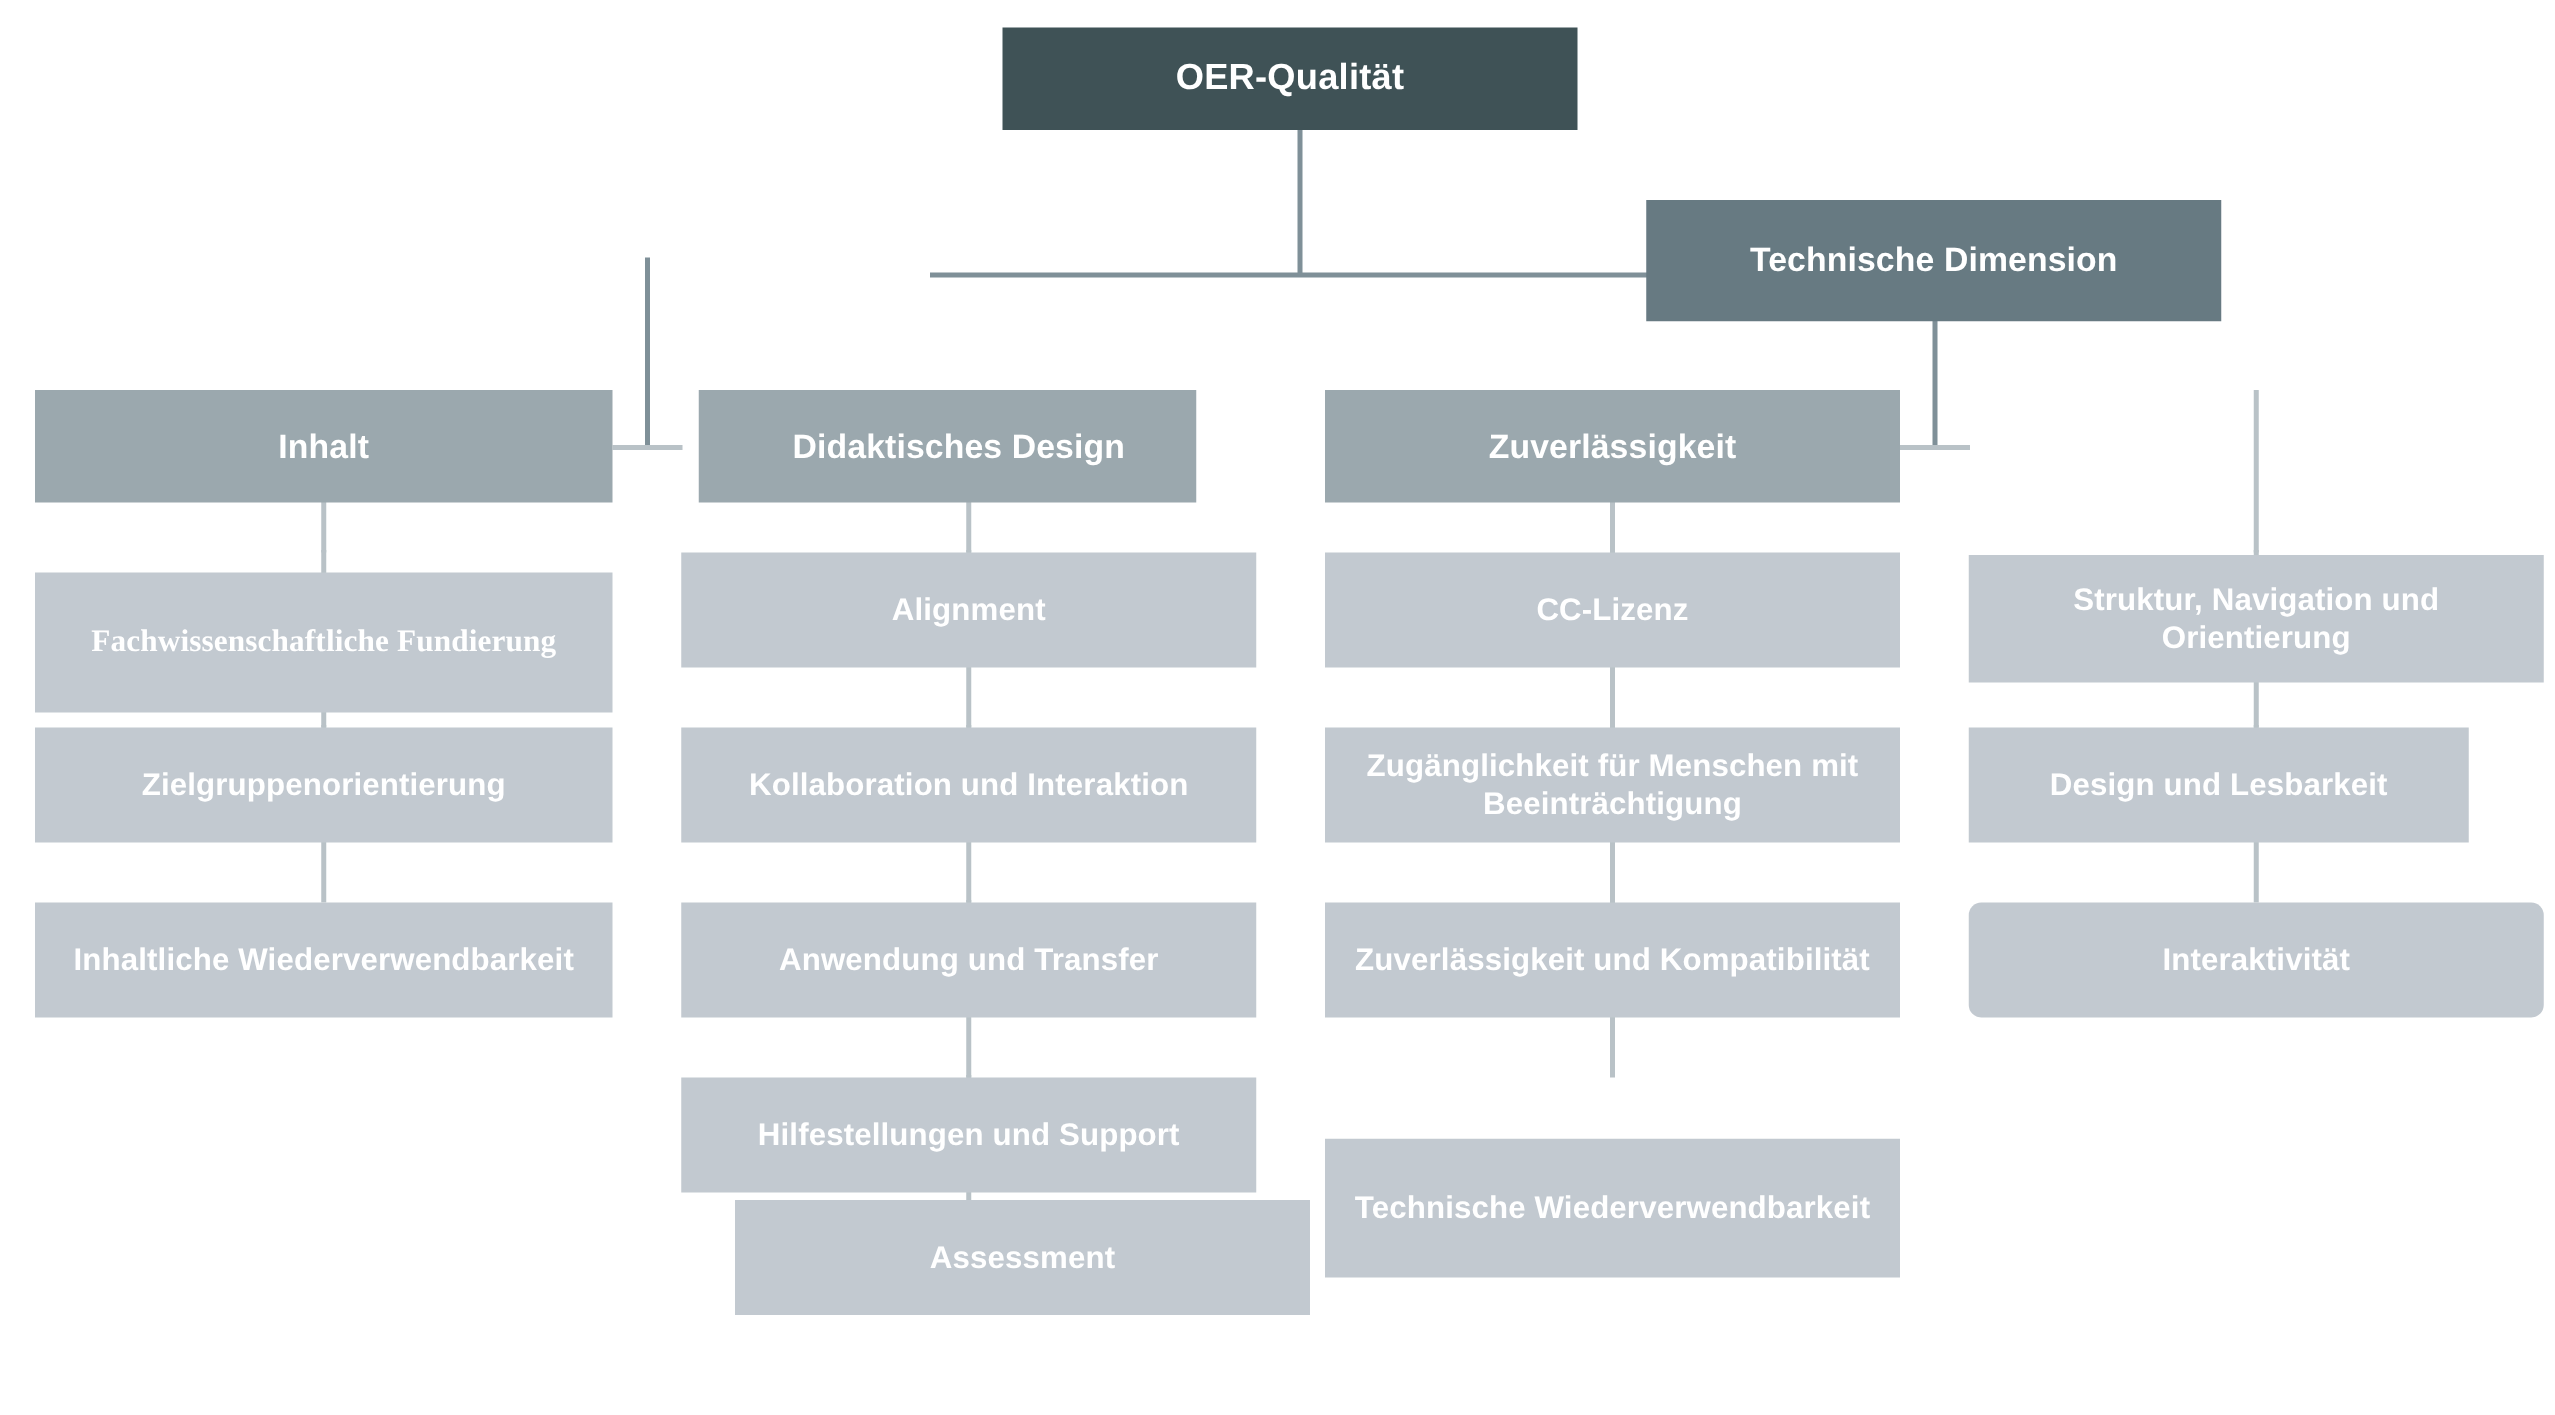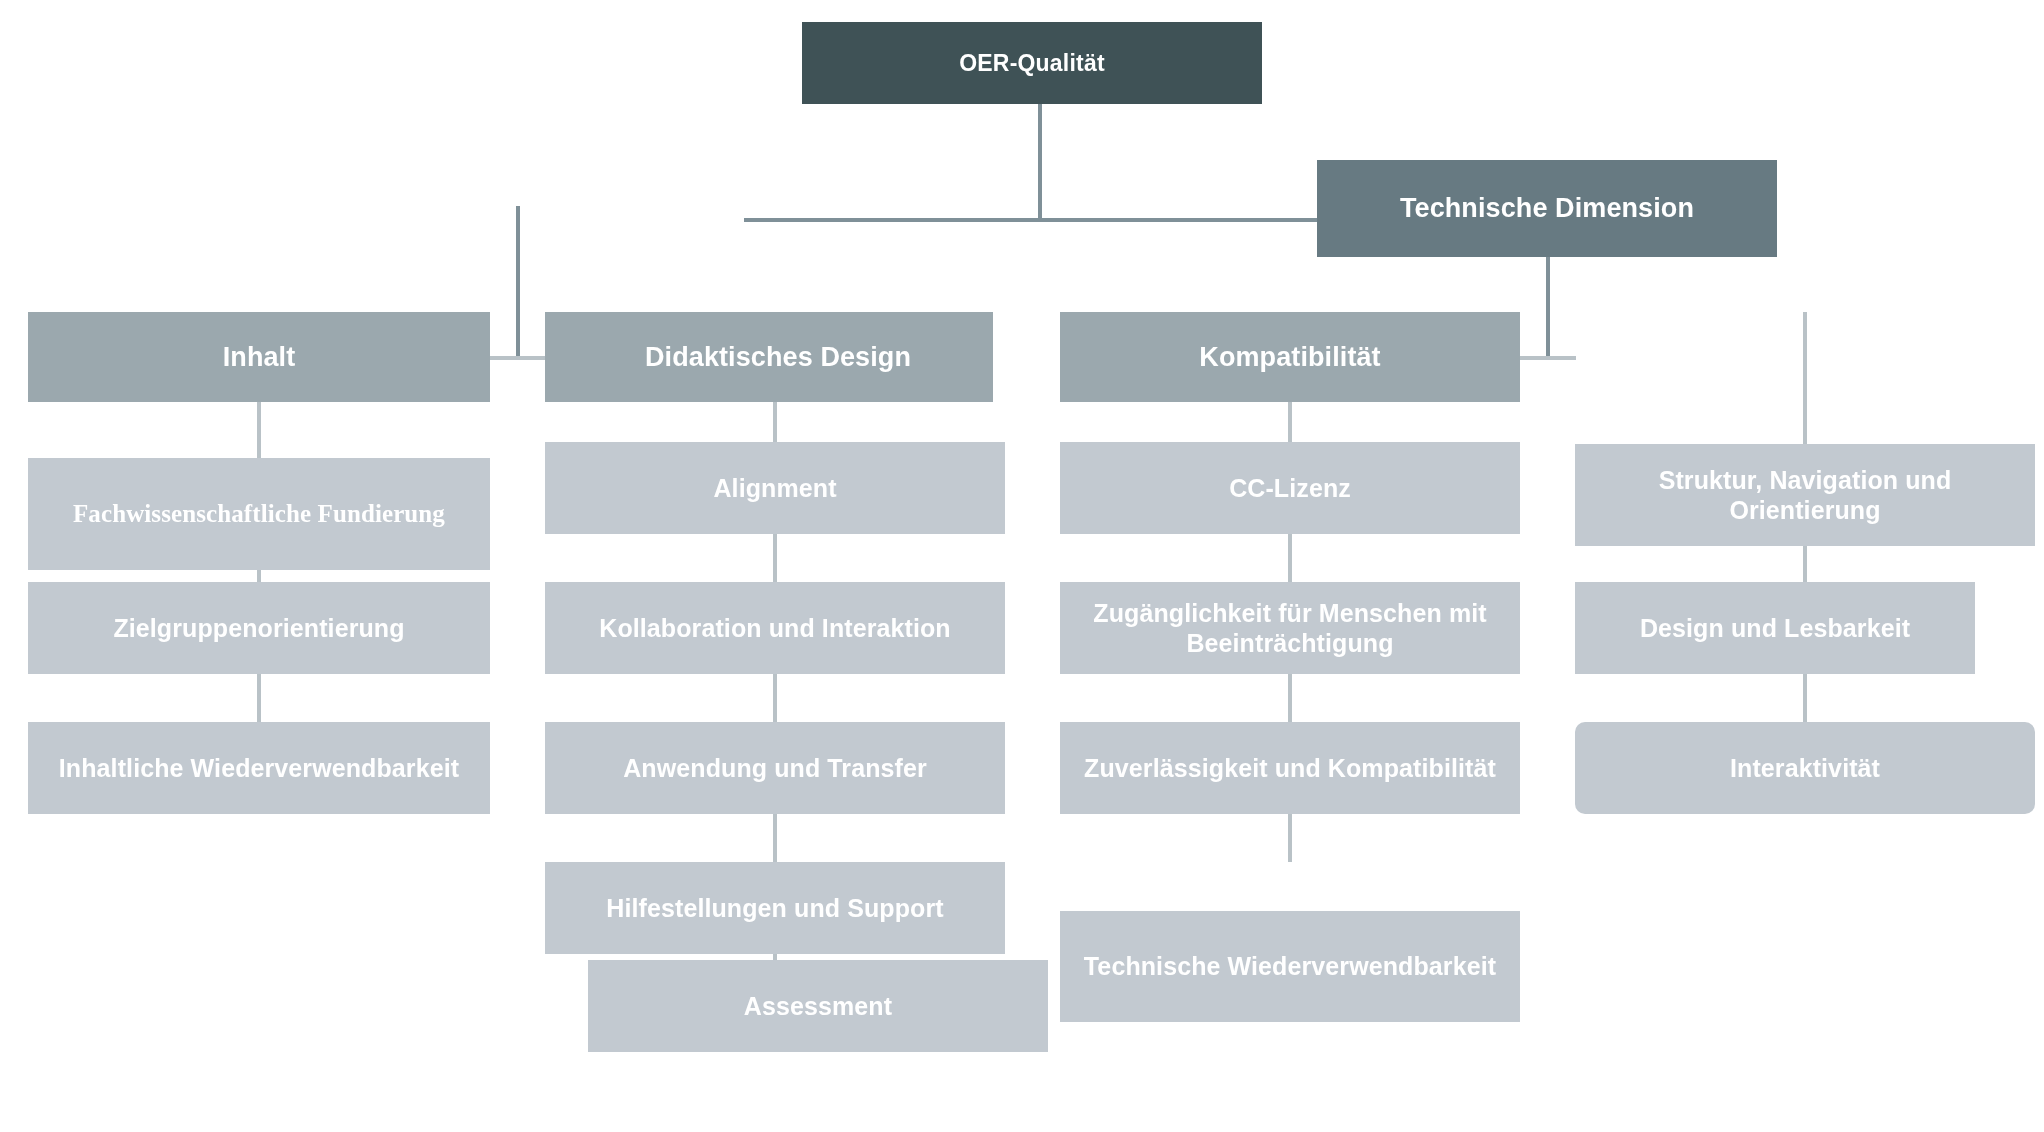--- a/index.html
+++ b/index.html
@@ -25,21 +25,21 @@
     justify-content: center;
     text-align: center;
     color: #ffffff;
     font-weight: bold;
     line-height: 1.22;
     padding: 4px 10px;
     z-index: 2;
   }
   .node-root {
     background: #3f5256;
-    font-size: 23px;
+    font-size: 29px;
     letter-spacing: 0.2px;
   }
   .node-dim {
     background: #677a82;
     font-size: 27px;
     letter-spacing: 0.1px;
   }
   .node-cat {
     background: #9ba8ae;
     font-size: 27px;
@@ -90,22 +90,22 @@
 
   <div class="conn" style="left:1803px; top:312px; width:4px; height:130px;"></div>
   <div class="conn" style="left:1803px; top:440px; width:4px; height:142px;"></div>
   <div class="conn" style="left:1803px; top:580px; width:4px; height:142px;"></div>
 
   <div class="node node-root" style="left:802px; top:22px; width:460px; height:82px;">OER-Qualität</div>
 
   <div class="node node-dim" style="left:1317px; top:160px; width:460px; height:97px;">Technische Dimension</div>
 
   <div class="node node-cat" style="left:28px; top:312px; width:462px; height:90px;">Inhalt</div>
-  <div class="node node-cat" style="left:545px; top:312px; width:448px; height:90px;padding-left:28px;">Didaktisches Design</div>
-  <div class="node node-cat" style="left:1060px; top:312px; width:460px; height:90px;">Kompatibilität</div>
+  <div class="node node-cat" style="left:559px; top:312px; width:398px; height:90px;padding-left:28px;">Didaktisches Design</div>
+  <div class="node node-cat" style="left:1060px; top:312px; width:460px; height:90px;">Zuverlässigkeit</div>
 
   <div class="node node-leaf" style="left:28px; top:458px; width:462px; height:112px;font-family:Liberation Serif, serif;">Fachwissenschaftliche Fundierung</div>
   <div class="node node-leaf" style="left:28px; top:582px; width:462px; height:92px;">Zielgruppenorientierung</div>
   <div class="node node-leaf" style="left:28px; top:722px; width:462px; height:92px;">Inhaltliche Wiederverwendbarkeit</div>
 
   <div class="node node-leaf" style="left:545px; top:442px; width:460px; height:92px;">Alignment</div>
   <div class="node node-leaf" style="left:545px; top:582px; width:460px; height:92px;">Kollaboration und Interaktion</div>
   <div class="node node-leaf" style="left:545px; top:722px; width:460px; height:92px;">Anwendung und Transfer</div>
   <div class="node node-leaf" style="left:545px; top:862px; width:460px; height:92px;">Hilfestellungen und Support</div>
   <div class="node node-leaf" style="left:545px; top:960px; width:460px; height:92px;margin-left:43px;">Assessment</div>

